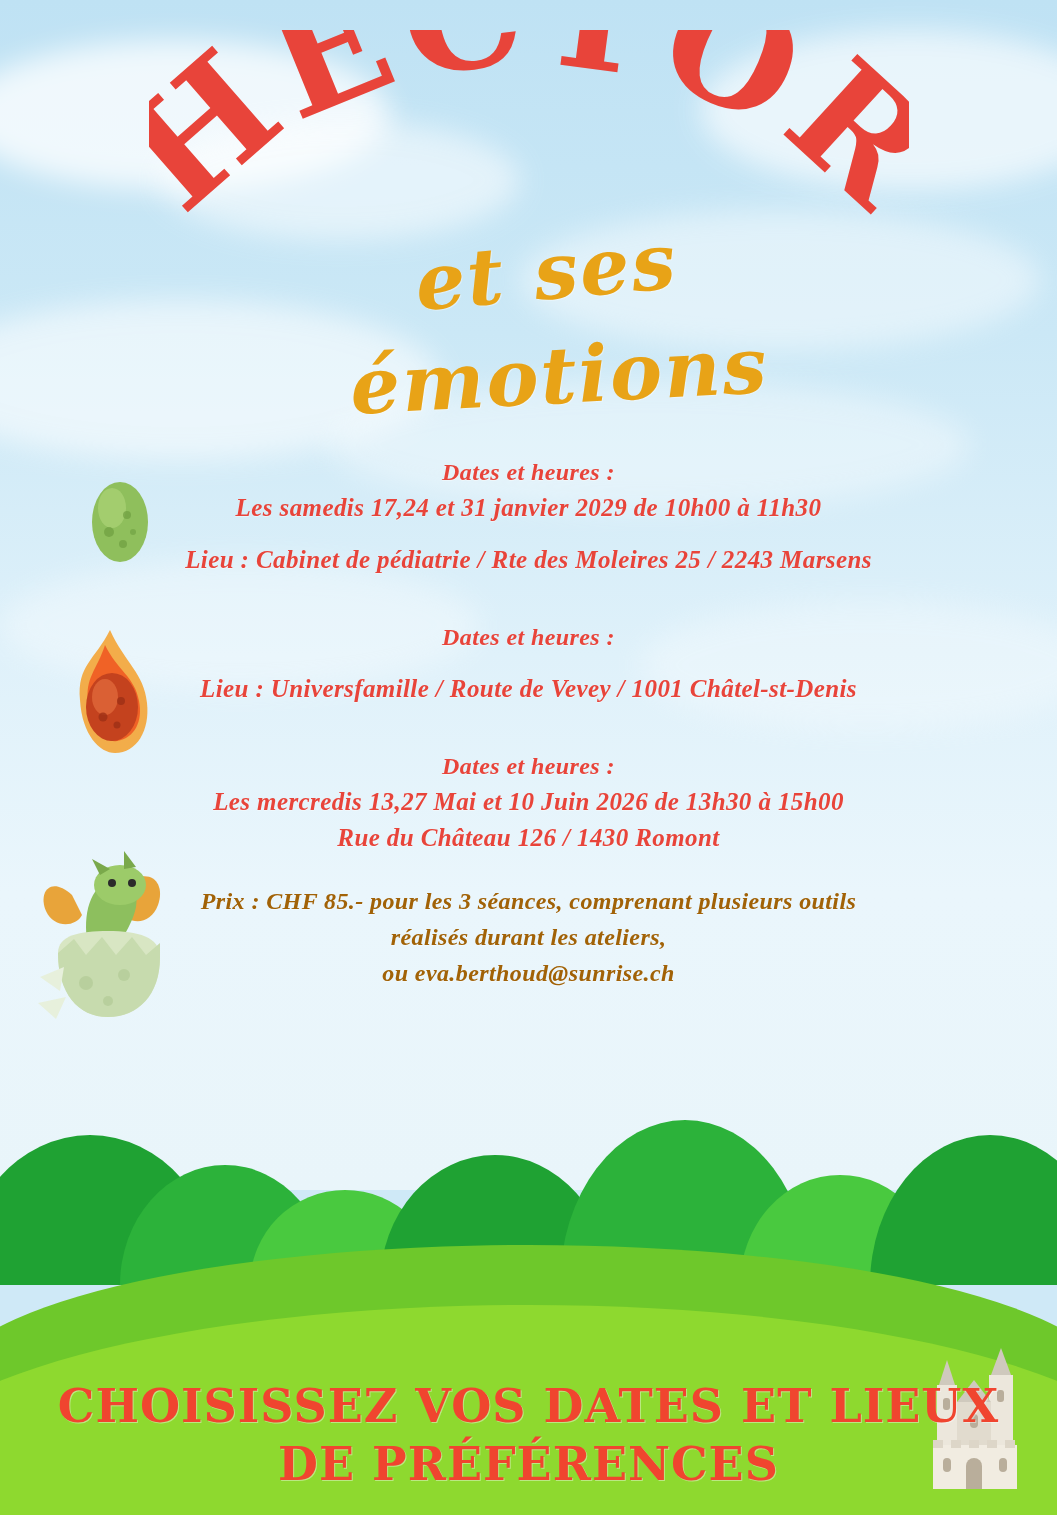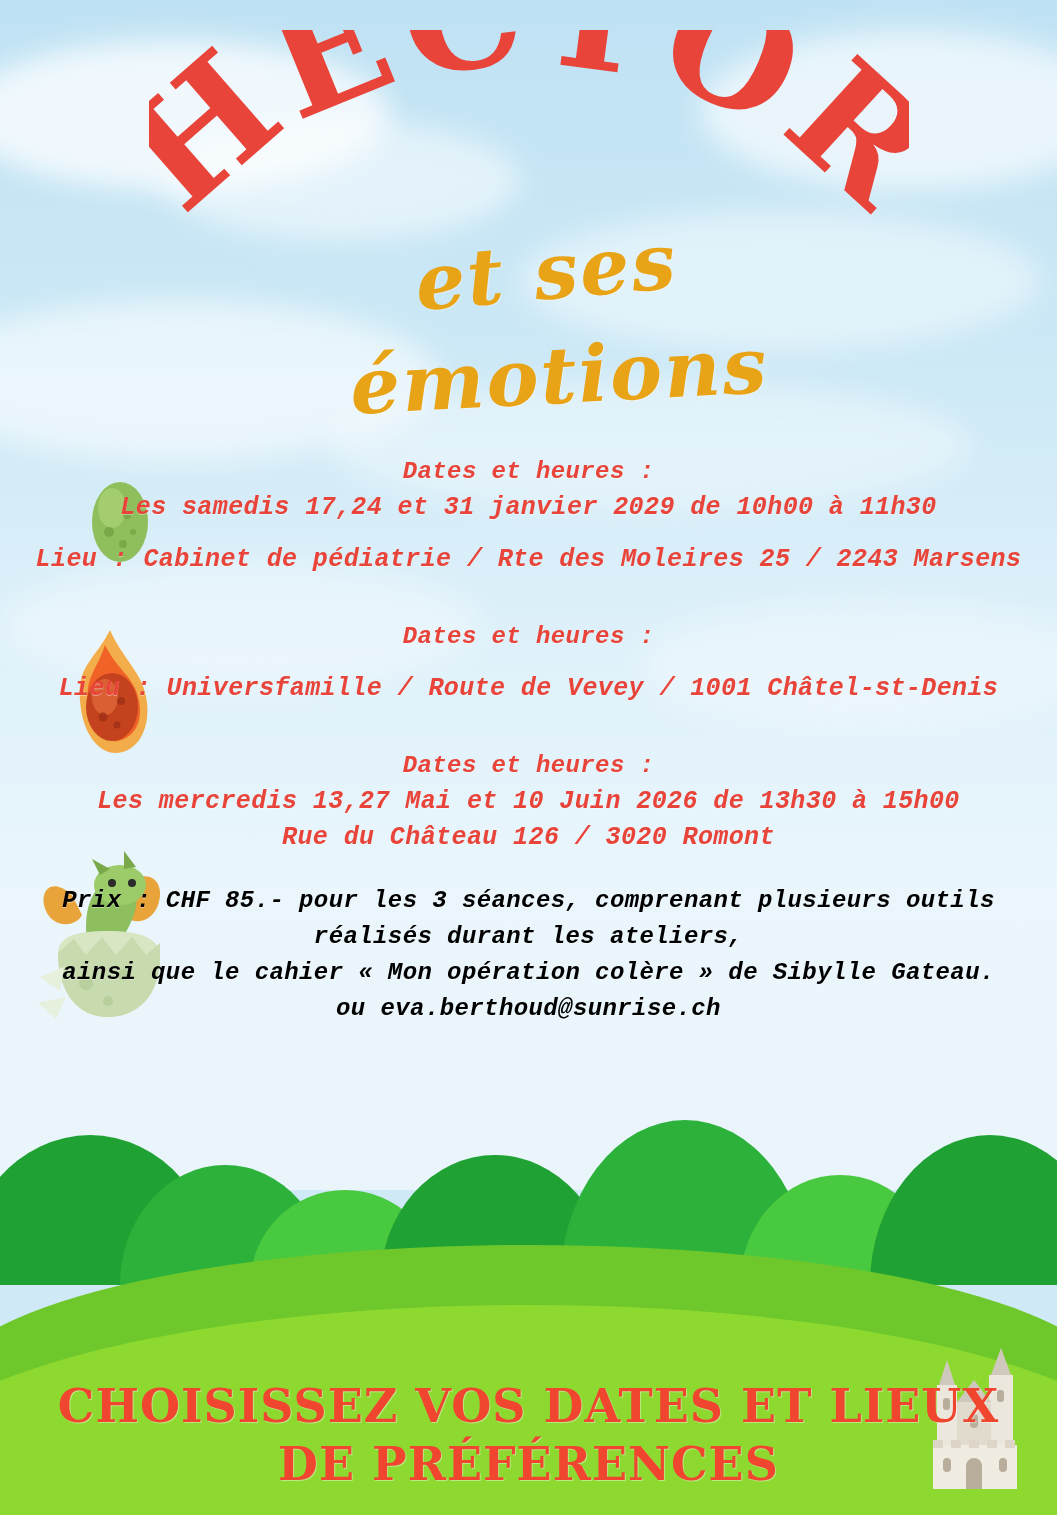--- a/index.html
+++ b/index.html
@@ -115,32 +115,32 @@
     position: absolute;
     left: 0; right: 0;
     top: 455px;
     text-align: center;
   }
   .block {
     margin-bottom: 26px;
   }
   .line {
     color: #e8443a;
-    font-family: Liberation Mono, monospace;
+    font-family: Liberation Serif, serif;
     font-style: italic;
     font-weight: bold;
     font-size: 25px;
     line-height: 1.45;
     letter-spacing: .4px;
     text-shadow: 0 1px 0 rgba(255,255,255,.4);
   }
   .line.head { font-size: 24px; }
   .gap { height: 16px; }
   .price-block .line {
-    color: #000000;
+    color: #a16207;
     font-size: 24px;
     line-height: 1.5;
   }
 
   
   .banner {
     position: absolute;
     left: 0; right: 0;
     bottom: 22px;
     text-align: center;
@@ -260,27 +260,26 @@
       <div class="line head">Dates et heures :</div>
       <div class="gap"></div>
       <div class="line">Lieu : Universfamille / Route de Vevey / 1001 Châtel-st-Denis</div>
     </div>
 
     <div class="gap"></div>
 
     <div class="block">
       <div class="line head">Dates et heures :</div>
       <div class="line">Les mercredis 13,27 Mai et 10 Juin 2026 de 13h30 à 15h00</div>
-      <div class="line">Rue du Château 126 / 3020 Romont</div>
+      <div class="line">Rue du Château 126 / 1430 Romont</div>
     </div>
 
     <div class="block price-block">
       <div class="line">Prix : CHF 85.- pour les 3 séances, comprenant plusieurs outils</div>
       <div class="line">réalisés durant les ateliers,</div>
-      <div class="line">ainsi que le cahier « Mon opération colère » de Sibylle Gateau.</div>
       <div class="line">ou eva.berthoud@sunrise.ch</div>
     </div>
 
   </div>
 
   <svg class="art castle" width="110" height="155" viewBox="0 0 110 155">
     <polygon points="20,45 28,20 36,45" fill="#cfc9bd"></polygon>
     <polygon points="72,35 82,8 92,35" fill="#cfc9bd"></polygon>
     <rect x="18" y="45" width="20" height="60" fill="#ece7dc"></rect>
     <rect x="70" y="35" width="24" height="70" fill="#ece7dc"></rect>

